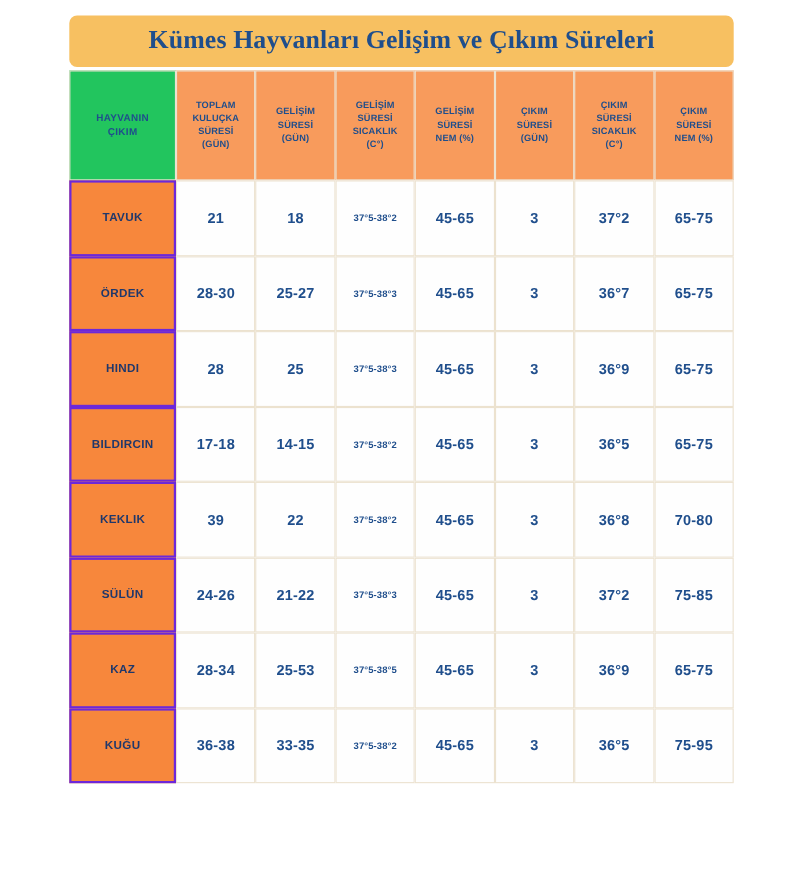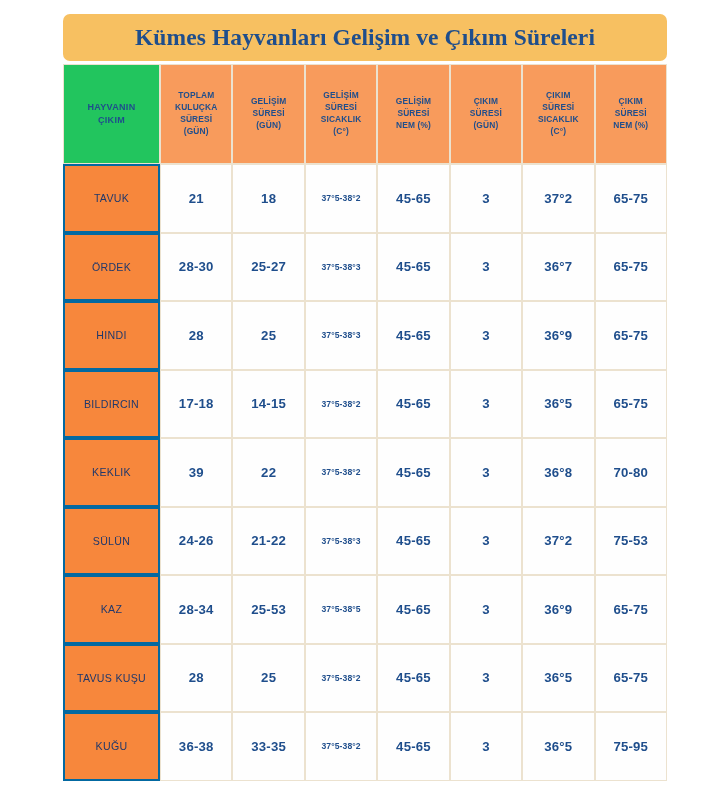--- a/index.html
+++ b/index.html
@@ -90,23 +90,23 @@
   }
   thead th .hl { display: block; }
 
   
   tbody tr { height: 68.5px; }
 
   tbody td.name-cell {
     background: #f7873c;
     color: #20386b;
     font-size: 10.6px;
-    font-weight: normal;
+    font-weight: bold;
     letter-spacing: 0.3px;
-    border: 2px solid #0369a1;
+    border: 2px solid #6d28d9;
   }
 
   tbody td.data-cell {
     background: #fefefe;
     color: #1f4e8c;
     font-size: 13.2px;
     font-weight: bold;
     letter-spacing: 0.2px;
     border: 1px solid #ece2cf;
   }
@@ -235,43 +235,33 @@
           <td class="data-cell">70-80</td>
         </tr>
         <tr>
           <td class="name-cell">SÜLÜN</td>
           <td class="data-cell">24-26</td>
           <td class="data-cell">21-22</td>
           <td class="data-cell temp-cell">37°5-38°3</td>
           <td class="data-cell">45-65</td>
           <td class="data-cell">3</td>
           <td class="data-cell">37°2</td>
-          <td class="data-cell">75-53</td>
+          <td class="data-cell">75-85</td>
         </tr>
         <tr>
           <td class="name-cell">KAZ</td>
           <td class="data-cell">28-34</td>
           <td class="data-cell">25-53</td>
           <td class="data-cell temp-cell">37°5-38°5</td>
           <td class="data-cell">45-65</td>
           <td class="data-cell">3</td>
           <td class="data-cell">36°9</td>
           <td class="data-cell">65-75</td>
         </tr>
         <tr>
-          <td class="name-cell">TAVUS KUŞU</td>
-          <td class="data-cell">28</td>
-          <td class="data-cell">25</td>
-          <td class="data-cell temp-cell">37°5-38°2</td>
-          <td class="data-cell">45-65</td>
-          <td class="data-cell">3</td>
-          <td class="data-cell">36°5</td>
-          <td class="data-cell">65-75</td>
-        </tr>
-        <tr>
           <td class="name-cell">KUĞU</td>
           <td class="data-cell">36-38</td>
           <td class="data-cell">33-35</td>
           <td class="data-cell temp-cell">37°5-38°2</td>
           <td class="data-cell">45-65</td>
           <td class="data-cell">3</td>
           <td class="data-cell">36°5</td>
           <td class="data-cell">75-95</td>
         </tr>
       </tbody>

